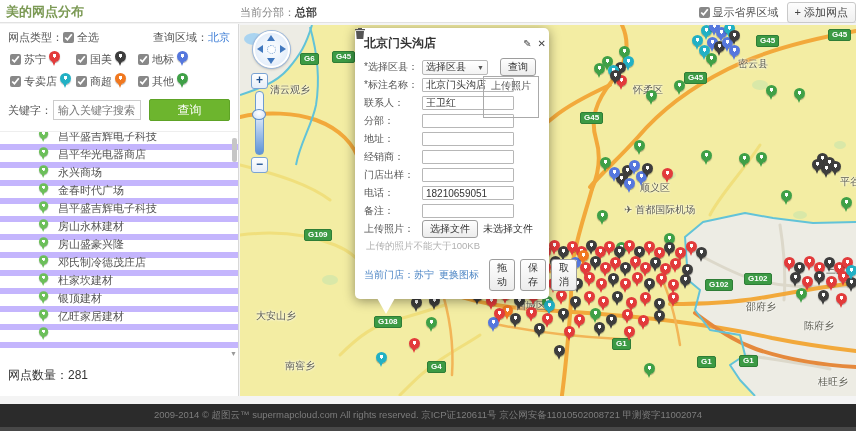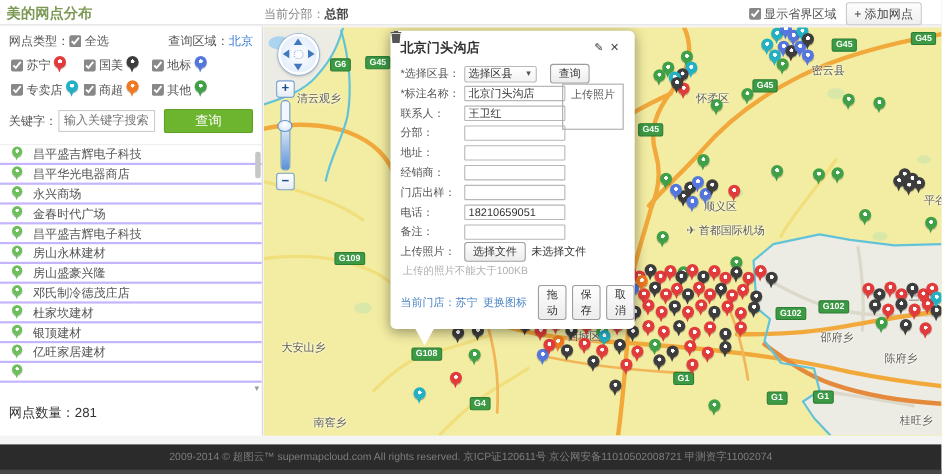--- a/index.html
+++ b/index.html
@@ -6,21 +6,21 @@
   html,body{width:856px;height:431px;overflow:hidden;background:#f0f0f0;
     font-family:"Liberation Sans","DejaVu Sans",sans-serif}
   .page{position:relative;width:856px;height:431px;background:#f4f4f4}
 
   
   .header{position:absolute;left:0;top:0;width:856px;height:23px;background:#fff;
     border-bottom:1px solid #e2e2e2;display:flex;align-items:center}
   .title{position:absolute;left:6px;top:3px;font-size:13px;font-weight:bold;color:#7c9a55}
   .branch{position:absolute;left:240px;top:5px;font-size:11px;color:#888}
   .branch b{color:#444}
-  .hdr-right{position:absolute;right:18px;top:2px;display:flex;align-items:center;gap:8px}
+  .hdr-right{position:absolute;right:0;top:2px;display:flex;align-items:center;gap:8px}
   .hdr-right label{font-size:11px;color:#555;display:flex;align-items:center;gap:3px}
   .btn-add{font-size:11px;color:#444;background:linear-gradient(#fdfdfd,#efefef);
     border:1px solid #c9c9c9;border-radius:3px;padding:2px 7px;cursor:pointer}
   input[type=checkbox]{width:11px;height:11px;accent-color:#888;margin:0}
 
   
   .sidebar{position:absolute;left:0;top:24px;width:239px;height:372px;background:#fff;
     border-right:1px solid #d8d8d8}
   .filters{padding:6px 8px 0 8px}
   .frow1{display:flex;align-items:center;font-size:11px;color:#555;margin-bottom:6px}
@@ -29,22 +29,22 @@
   .link{color:#3a7bd5;cursor:pointer;text-decoration:none;font-size:11px}
   .catgrid{display:grid;grid-template-columns:66px 62px 66px;row-gap:6px;column-gap:0;
     margin:2px 0 10px 2px}
   .cat{display:flex;align-items:center;gap:3px;font-size:11px;color:#555}
   .kwrow{display:flex;align-items:center;margin:4px 0 10px 0}
   .kwrow .kwlab{font-size:11px;color:#555;width:48px}
   .kwinput{width:88px;height:20px;border:1px solid #ccc;font-size:11px;padding:0 4px;color:#333}
   .btn-search{margin-left:8px;width:86px;height:22px;background:#6db52e;border:1px solid #5ea326;
     color:#fff;font-size:12px;border-radius:2px;cursor:pointer}
   .list{position:relative;height:228px;overflow:hidden;border-top:1px solid #eee}
-  .item{display:flex;align-items:center;height:18px;border-bottom:2px solid #c4b5fd;
-    padding-left:10px;gap:8px;cursor:pointer}
+  .item{display:flex;align-items:flex-end;height:18px;border-bottom:6px solid #c4b5fd;
+    padding-left:38px;gap:8px;cursor:pointer}
   .item-txt{font-size:11px;color:#555;white-space:nowrap}
   .scroll-thumb{position:absolute;right:1px;top:6px;width:5px;height:24px;background:#c6c6c6;border-radius:2px}
   .scroll-arrow{position:absolute;right:1px;bottom:2px;font-size:7px;color:#999}
   .count{padding:8px 8px;font-size:12px;color:#333}
 
   
   .pin{display:inline-block;width:12px;height:16px;position:relative;flex:none}
   .pin::before{content:"";position:absolute;left:0;top:0;width:11px;height:11px;border-radius:50%;
     background:radial-gradient(circle at 5.5px 4.8px,#fff 0 1.7px,currentColor 1.9px);
     box-shadow:0 1px 1px rgba(0,0,0,.35)}
@@ -75,22 +75,22 @@
     background:linear-gradient(#fff,#e6edf8);border:1px solid #7aa3d4;border-radius:3px;
     color:#1c4f8f;font-weight:bold;font-size:12px;line-height:13px;cursor:pointer}
   .zplus{top:48px}.zminus{top:132px}
   .ztrack{position:absolute;left:15px;top:66px;width:9px;height:64px;z-index:19;
     background:linear-gradient(#f0f6ff 30%,#5c92d6);border:1px solid #6f9cd0;border-radius:4px}
   .zhandle{position:absolute;left:12px;top:84px;width:14px;height:11px;z-index:21;
     background:radial-gradient(circle at 50% 35%,#fff,#cfe0f5);border:1px solid #5f8fc9;
     border-radius:50%;cursor:pointer}
 
   
-  .dialog{position:absolute;left:115px;top:3px;width:222px;background:#fff;z-index:40;
-    border-radius:5px;box-shadow:0 2px 12px rgba(0,0,0,.4);padding:7px 14px 8px 9px}
+  .dialog{position:absolute;left:115px;top:3px;width:194px;background:#fff;z-index:40;
+    border-radius:5px;box-shadow:0 2px 12px rgba(0,0,0,.4);padding:7px 3px 8px 9px}
   .tail{position:absolute;left:22px;bottom:-15px;width:0;height:0;
     border:9px solid transparent;border-top:16px solid #fff;border-bottom:none}
   .dtitle{display:flex;align-items:center;margin-bottom:7px}
   .dtitle .tt{font-size:12px;font-weight:bold;color:#333}
   .dicons{margin-left:auto;display:flex;align-items:center;gap:6px;color:#444}
   .dico{font-size:10px;cursor:pointer;line-height:10px}
   .drow{display:flex;align-items:center;height:16px;margin-bottom:2px}
   .dlabel{width:58px;font-size:10px;color:#555;flex:none}
   .dinput{width:92px;height:14px;border:1px solid #b7b7b7;font-size:10px;padding:0 3px;color:#333;border-radius:1px}
   .dselect{width:66px;height:15px;border:1px solid #b7b7b7;font-size:10px;color:#333;border-radius:2px;
@@ -297,21 +297,21 @@
         <span class="mlabel" style="left:30px;top:58px">清云观乡</span>
         <span class="mlabel" style="left:393px;top:58px">怀柔区</span>
         <span class="mlabel" style="left:498px;top:32px">密云县</span>
         <span class="mlabel" style="left:600px;top:150px">平谷</span>
         <span class="mlabel" style="left:400px;top:156px">顺义区</span>
         <span class="mlabel" style="left:384px;top:178px">✈ 首都国际机场</span>
         <span class="mlabel" style="left:586px;top:238px">三河市</span>
         <span class="mlabel" style="left:276px;top:274px">西城区</span>
         <span class="mlabel" style="left:162px;top:258px">门头沟区</span>
         <span class="mlabel" style="left:16px;top:284px">大安山乡</span>
-        <span class="mlabel" style="left:45px;top:352px">南窖乡</span>
+        <span class="mlabel" style="left:45px;top:334px">南窖乡</span>
         <span class="mlabel" style="left:506px;top:275px">邵府乡</span>
         <span class="mlabel" style="left:564px;top:294px">陈府乡</span>
         <span class="mlabel" style="left:578px;top:350px">桂旺乡</span>
       </div>
     <div id="mapbadges">
         <span class="rbadge" style="left:60px;top:28px">G6</span>
         <span class="rbadge" style="left:92px;top:26px">G45</span>
         <span class="rbadge" style="left:516px;top:10px">G45</span>
         <span class="rbadge" style="left:588px;top:4px">G45</span>
         <span class="rbadge" style="left:444px;top:47px">G45</span>

